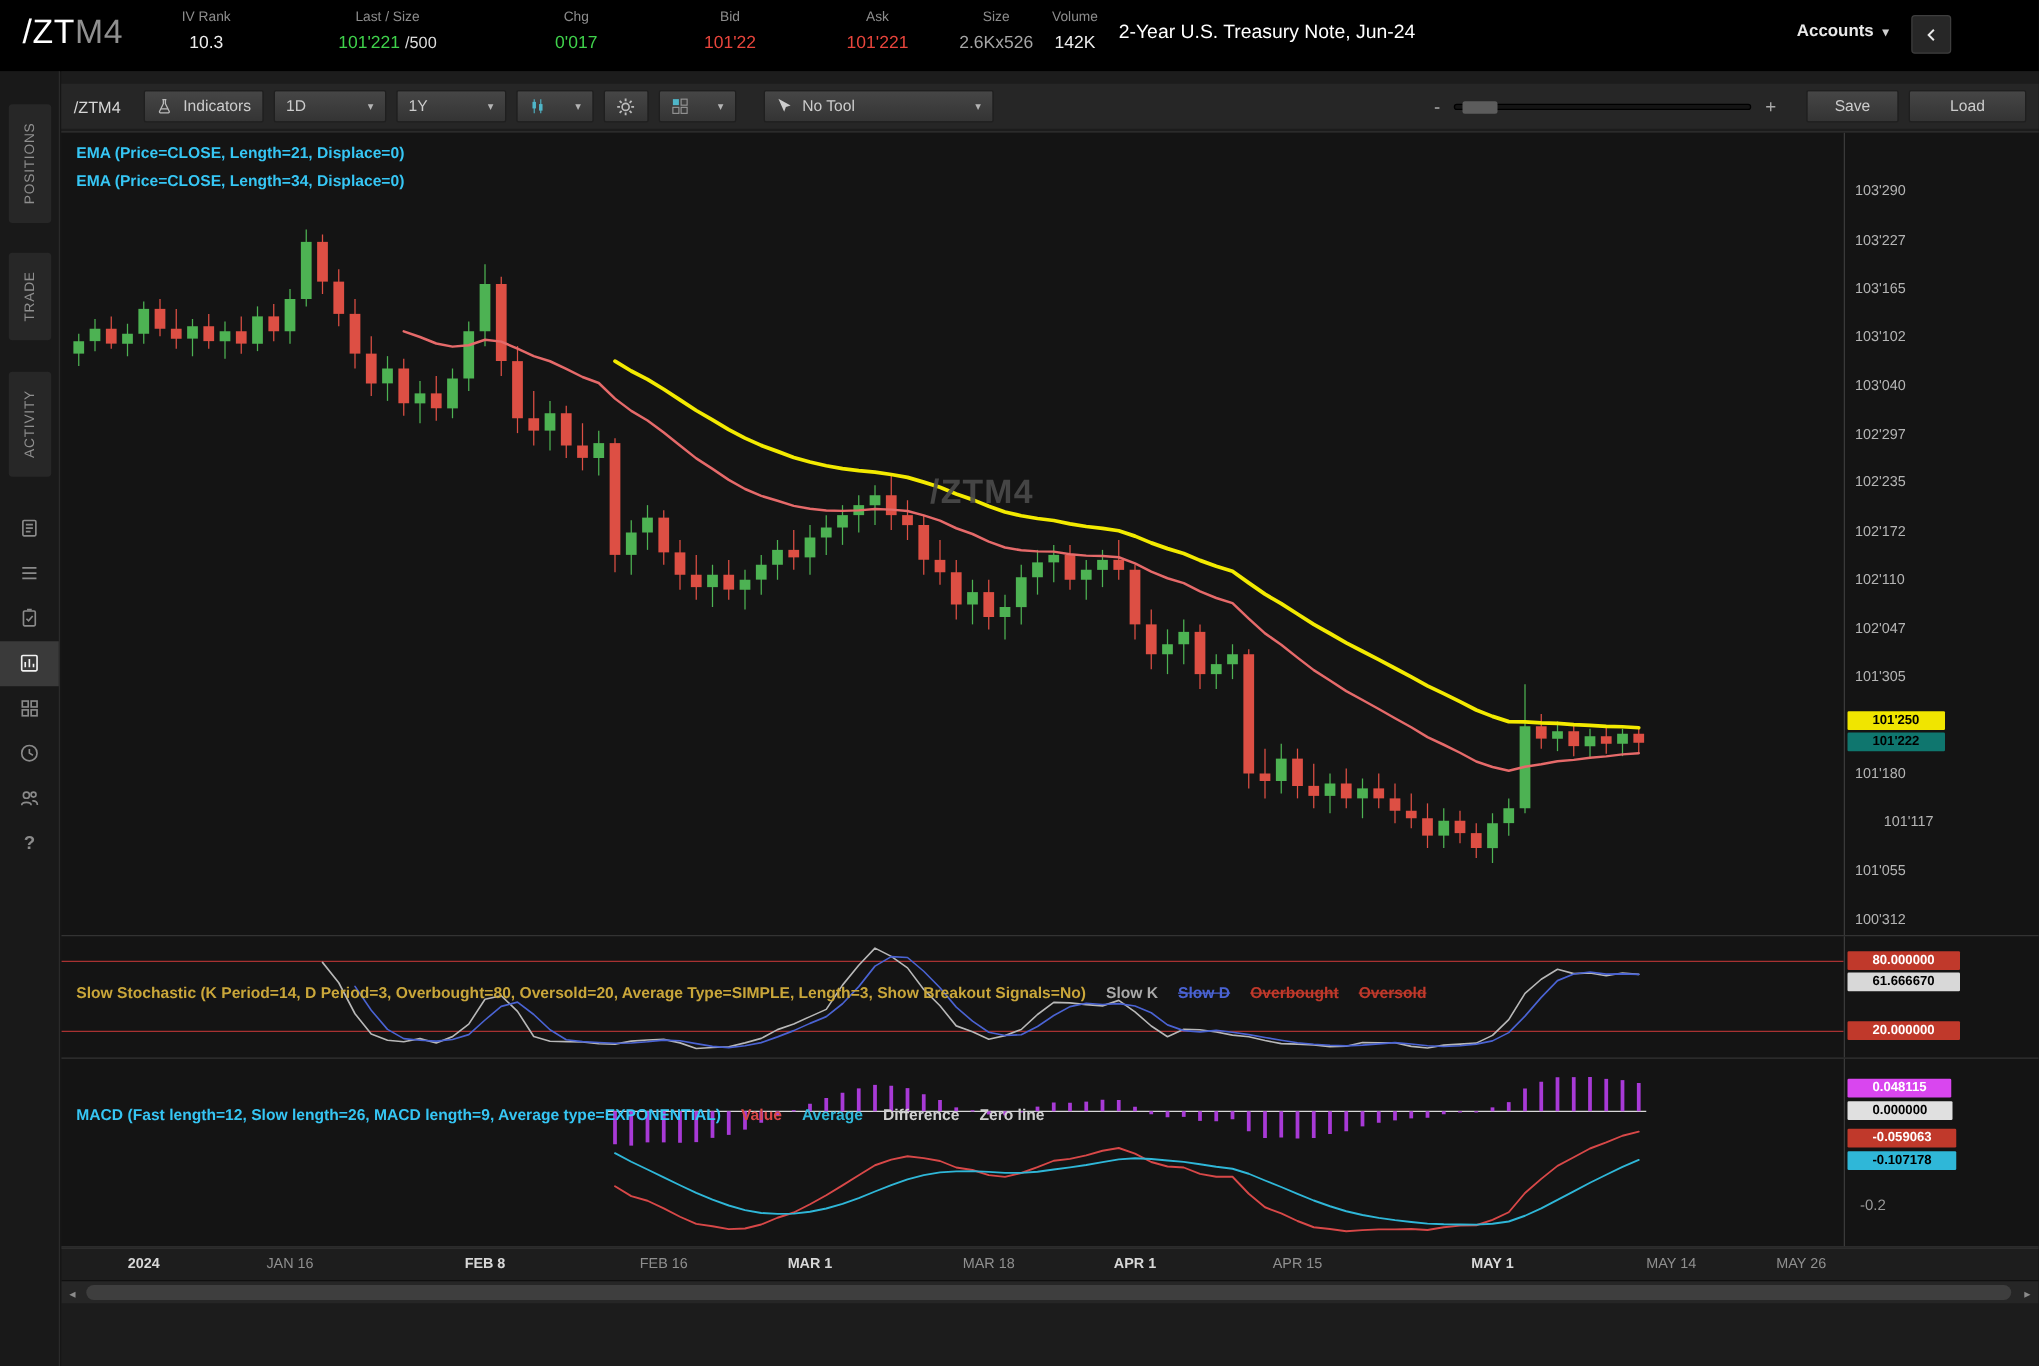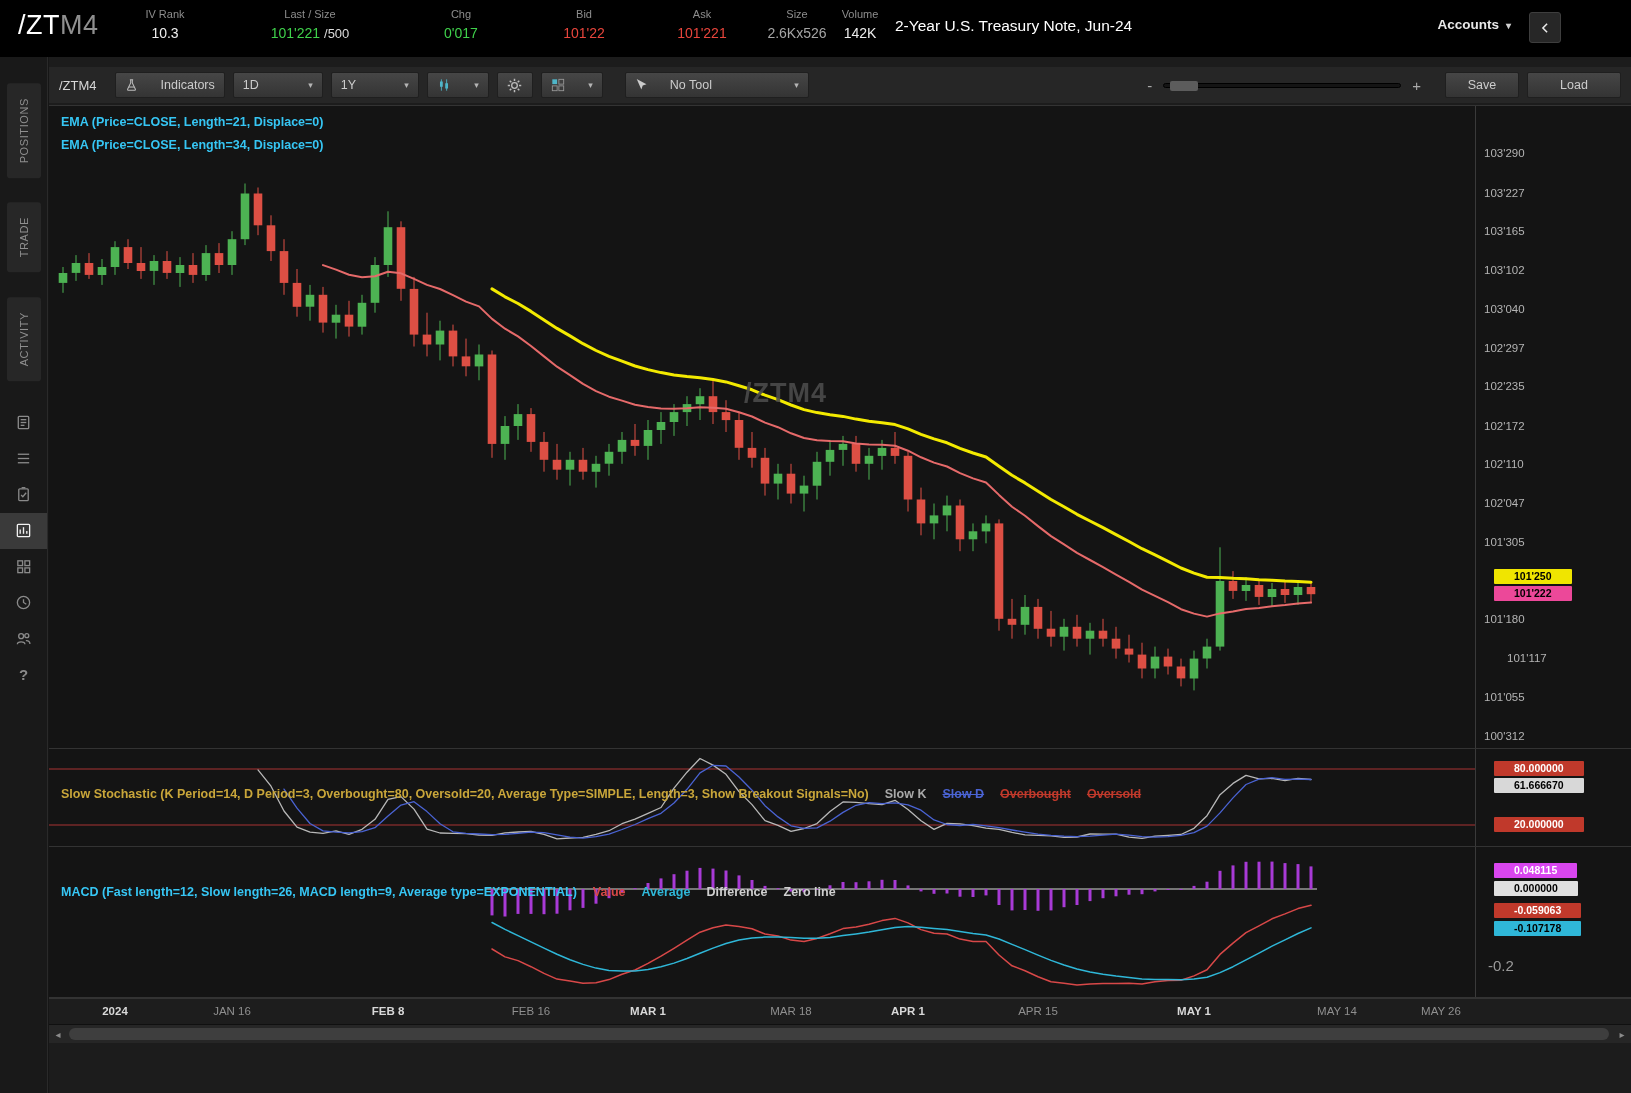--- a/index.html
+++ b/index.html
@@ -37,41 +37,41 @@
   .sic { width:47px; height:36px; display:flex; align-items:center; justify-content:center; cursor:pointer; }
   .sic.active { background:#3a3a3a; }
   .sic svg { stroke:#8a8a8a; fill:none; stroke-width:1.4; }
   .sic.active svg { stroke:#f2f2f2; }
   .sic .qmark { color:#8a8a8a; font-size:15px; font-weight:700; }
   
   .module { position:absolute; left:49px; top:57px; width:1582px; height:1036px; background:#1c1c1c; }
   .toolbar { position:absolute; left:0; top:10px; width:1582px; height:36px; background:#262626;
     display:flex; align-items:center; padding:0 10px; gap:8px; }
   .tsym { color:#d6d6d6; font-size:13px; margin-right:10px; }
-  .tbtn { height:26px; display:inline-flex; align-items:center; gap:23px; padding:0 9px;
+  .tbtn { height:26px; display:inline-flex; align-items:center; gap:9px; padding:0 9px;
     background:linear-gradient(#464646,#343434); border:1px solid #1f1f1f; border-radius:2px;
     color:#cccccc; font-size:12.5px; cursor:pointer; font-family:"Liberation Sans",sans-serif; }
   .tbtn .caret { font-size:9px; color:#b5b5b5; margin-left:auto; }
   #btn-1d { width:90px; } #btn-1y { width:88px; } #btn-style { width:62px; }
   #btn-gear { width:36px; justify-content:center; } #btn-pattern { width:62px; }
   #btn-notool { width:184px; margin-left:14px; }
   #btn-save { width:74px; justify-content:center; } #btn-load { width:94px; justify-content:center; }
   .zoom { display:flex; align-items:center; gap:9px; margin-left:auto; margin-right:14px; }
   .zsign { color:#aaa; font-size:15px; cursor:pointer; padding:0 2px; }
   .ztrack { width:238px; height:5px; background:#141414; border:1px solid #000; border-radius:3px; position:relative; cursor:pointer; }
   .zhandle { position:absolute; left:6px; top:-3px; width:28px; height:10px; background:#5c5c5c; border-radius:2px; cursor:grab; }
   
   .chartwrap { position:absolute; left:0; top:48px; width:1582px; height:938px; background:#141414;
     border-top:1px solid #333; overflow:hidden; }
   .pane-svg { position:absolute; left:0; }
   .paxis { position:absolute; left:1426px; width:156px; border-left:1px solid #3a3a3a; }
   .axlabel { position:absolute; left:8px; font-size:11.5px; color:#b4b4b4; white-space:nowrap; }
-  .axbadge { position:absolute; left:18px; min-width:64px; padding:0 20px; height:15px; line-height:15px;
+  .axbadge { position:absolute; left:2px; min-width:64px; padding:0 20px; height:15px; line-height:15px;
     font-size:10.5px; font-weight:700; border-radius:1px; white-space:nowrap;text-align:center; }
-  .axneg { position:absolute; left:12px; font-size:15px; color:#9a9a9a; }
+  .axneg { position:absolute; left:12px; font-size:12px; color:#9a9a9a; }
   .hdiv { position:absolute; left:0; width:1582px; height:1px; background:#333; }
   .ema-labels { position:absolute; left:12px; top:9px; z-index:3; }
   .ema-row { font-size:12.5px; color:#36c6f4; margin-bottom:9px; white-space:nowrap; font-weight:700; }
   .watermark { position:absolute; left:695px; top:272px; z-index:2; font-size:27px; color:#4b4b4b;
     letter-spacing:1px; font-weight:700; opacity:.9; }
   .pane-title { position:absolute; left:12px; z-index:3; font-size:12.5px; font-weight:700; white-space:nowrap;margin-top:33px; }
   .stoch-title { color:#c9a63a; } .macd-title { color:#36c6f4; }
   .leg { margin-left:16px; }
   .taxis { position:absolute; left:0; top:892px; width:1582px; height:26px; background:#1d1d1d; border-top:1px solid #333; cursor:ew-resize; }
   .tlabel { position:absolute; top:6px; transform:translateX(-50%); font-size:11.5px; color:#8f8f8f; white-space:nowrap; }
@@ -476,21 +476,21 @@
           <div class="axlabel" style="top: 274.367px;">102'235</div>
           <div class="axlabel" style="top: 313.503px;">102'172</div>
           <div class="axlabel" style="top: 352.003px;">102'110</div>
           <div class="axlabel" style="top: 391.139px;">102'047</div>
           <div class="axlabel" style="top: 429.659px;">101'305</div>
           <div class="axlabel" style="top: 507.296px;">101'180</div>
           <div class="axlabel" style="top: 546.432px; margin-left: 23px;">101'117</div>
           <div class="axlabel" style="top: 584.932px;">101'055</div>
           <div class="axlabel" style="top: 624.068px;">100'312</div>
           <div class="axbadge" style="top: 462.866px; background: rgb(240, 229, 0); color: rgb(0, 0, 0);">101'250</div>
-          <div class="axbadge" style="top: 480.159px; background: #ec4899; color: rgb(0, 0, 0);">101'222</div>
+          <div class="axbadge" style="top: 480.159px; background: #0f766e; color: rgb(0, 0, 0);">101'222</div>
         </div>
 
       <div class="hdiv" style="top:642px"></div>
 
       <svg id="stoch-svg" class="pane-svg" style="top:643px" width="1426" height="97">
           <line x1="0" y1="20" x2="1426" y2="20" stroke="#a83232" stroke-width="1"></line>
           <line x1="0" y1="76" x2="1426" y2="76" stroke="#a83232" stroke-width="1"></line>
           <polyline points="209,20.9 222,37.2 235,62.0 248,78.2 261,83.2 274,84.4 287,81.9 300,85.4 313,80.3 326,70.3 339,50.4 352,47.6 365,60.1 378,80.2 391,84.0 404,84.3 417,84.6 430,86.0 443,86.3 456,83.9 469,83.0 482,82.5 495,85.3 508,89.8 521,89.0 534,88.4 547,85.3 560,81.7 573,74.7 586,70.2 599,64.3 612,58.5 625,39.1 638,23.2 651,9.5 664,16.1 677,25.3 690,42.6 703,55.6 716,71.7 729,76.4 742,82.4 755,79.5 768,74.6 781,62.6 794,52.9 807,53.3 820,54.7 833,55.7 846,51.3 859,60.5 872,71.8 885,80.4 898,74.4 911,74.8 924,76.6 937,79.1 950,80.4 963,83.4 976,85.9 989,86.3 1002,86.9 1015,88.3 1028,88.0 1041,85.0 1054,85.2 1067,85.2 1080,88.1 1093,89.4 1106,87.1 1119,86.3 1132,85.5 1145,79.3 1158,66.7 1171,45.7 1184,34.4 1197,26.4 1210,29.9 1223,29.4 1236,31.6 1249,29.4 1262,30.5" fill="none" stroke="#b8b8b8" stroke-width="1.3" stroke-linejoin="round" stroke-linecap="round"></polyline>
           <polyline points="235,40.1 248,59.2 261,74.5 274,81.9 287,83.2 300,83.9 313,82.6 326,78.7 339,67.0 352,56.1 365,52.7 378,62.6 391,74.8 404,82.8 417,84.3 430,85.0 443,85.6 456,85.4 469,84.4 482,83.1 495,83.6 508,85.9 521,88.1 534,89.1 547,87.6 560,85.1 573,80.5 586,75.5 599,69.7 612,64.3 625,54.0 638,40.3 651,23.9 664,16.3 677,17.0 690,28.0 703,41.2 716,56.7 729,67.9 742,76.8 755,79.4 768,78.8 781,72.2 794,63.4 807,56.3 820,53.6 833,54.6 846,53.9 859,55.8 872,61.2 885,70.9 898,75.5 911,76.5 924,75.3 937,76.8 950,78.7 963,81.0 976,83.2 989,85.2 1002,86.4 1015,87.2 1028,87.7 1041,87.1 1054,86.1 1067,85.1 1080,86.2 1093,87.6 1106,88.2 1119,87.6 1132,86.3 1145,83.7 1158,77.1 1171,63.9 1184,48.9 1197,35.5 1210,30.2 1223,28.6 1236,30.3 1249,30.1 1262,30.5" fill="none" stroke="#4a63d3" stroke-width="1.3" stroke-linejoin="round" stroke-linecap="round"></polyline>
         </svg>

